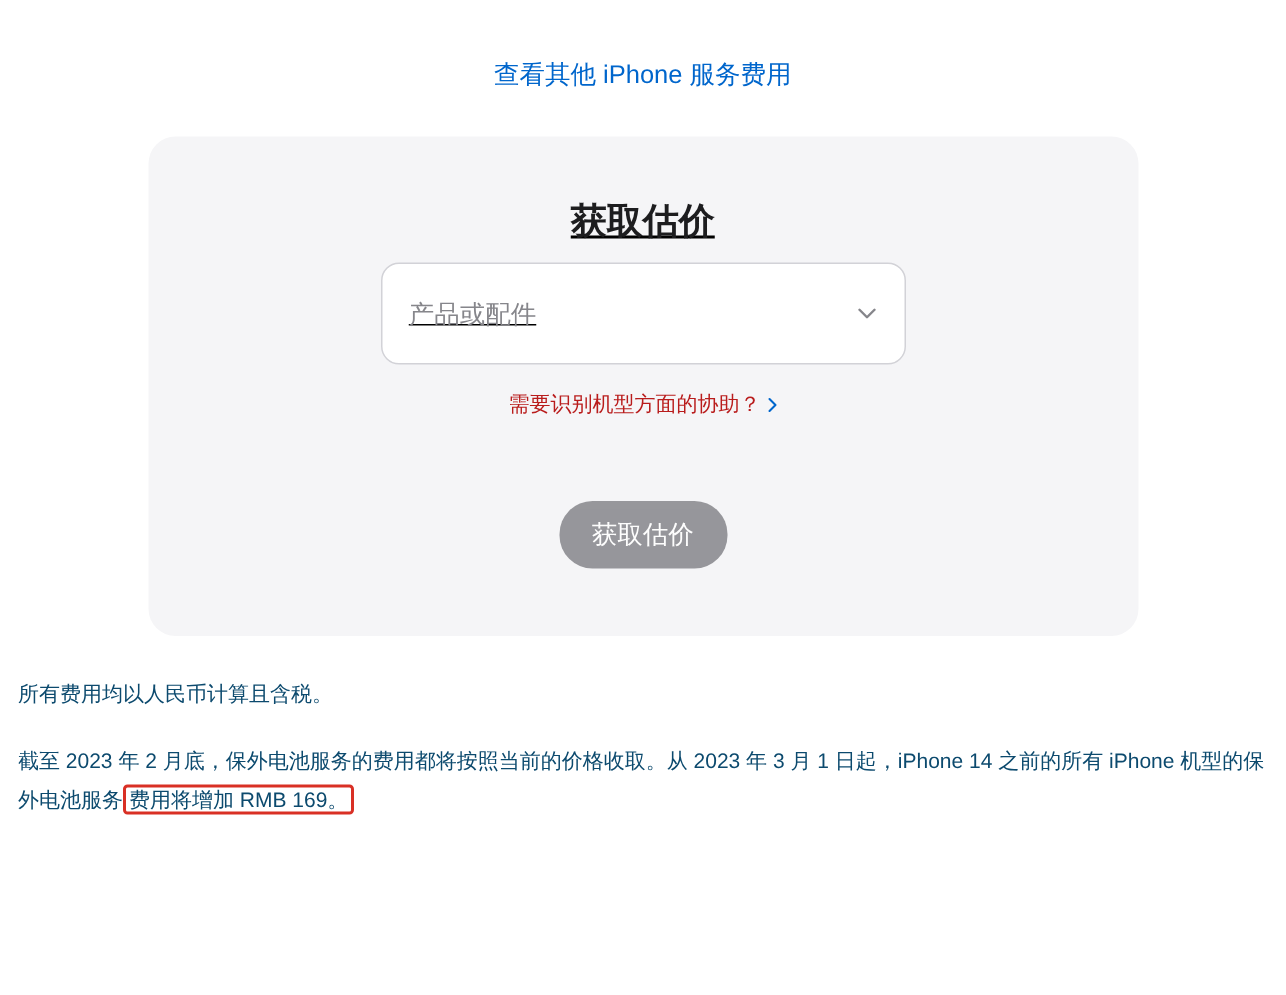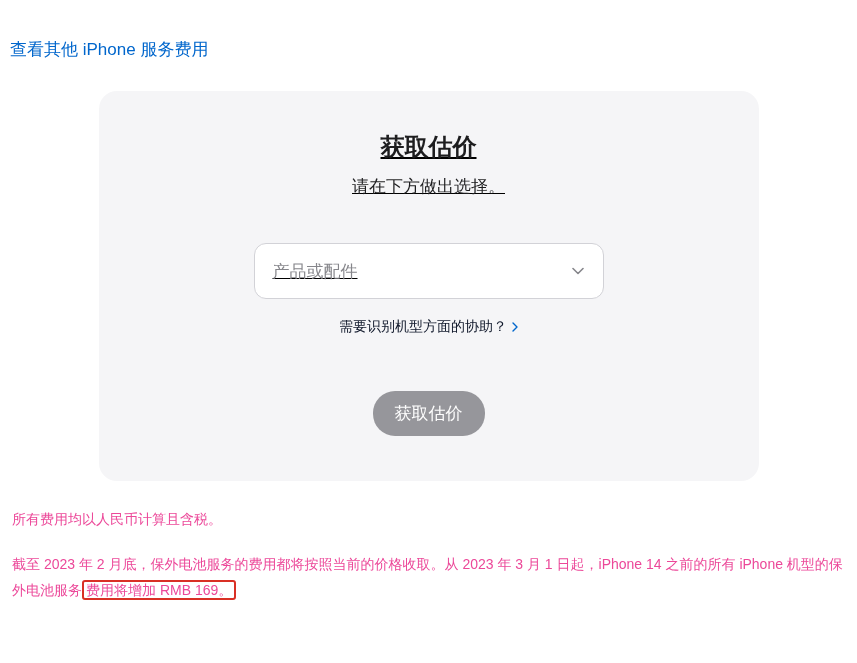--- a/index.html
+++ b/index.html
@@ -12,20 +12,21 @@
       background: #ffffff;
       width: 857px;
       height: 663px;
       overflow: hidden;
     }
     .container {
       width: 100%;
       padding: 0 10px;
     }
     .top-link {
+      text-align: center;
       padding: 38px 0 30px 0;
     }
     .top-link a {
       color: #0066cc;
       text-decoration: none;
       font-size: 17px;
     }
     .card {
       background: #f5f5f7;
       border-radius: 18px;
@@ -41,21 +42,21 @@
       color: #1d1d1f;
       margin-bottom: 12px;
     }
     .card-subtitle {
       font-size: 17px;
       color: #1d1d1f;
       margin-bottom: 45px;
     }
     .select-box {
       width: 350px;
-      height: 56px;
+      height: 68px;
       margin: 0 auto 18px auto;
       background: #ffffff;
       border: 1px solid #d2d2d7;
       border-radius: 12px;
       display: flex;
       align-items: center;
       justify-content: space-between;
       padding: 0 18px;
       cursor: pointer;
     }
@@ -72,21 +73,21 @@
       justify-content: center;
     }
     .chevron svg {
       width: 12px;
       height: 8px;
     }
     .help-link {
       margin-top: 10px;
     }
     .help-link a {
-      color: #0f172a;
+      color: #b91c1c;
       text-decoration: none;
       font-size: 14px;
       display: inline-flex;
       align-items: center;
     }
     .help-chevron {
       margin-left: 5px;
     }
     .help-chevron svg {
       width: 6px;
@@ -105,41 +106,40 @@
     }
     .estimate-btn:disabled {
       cursor: not-allowed;
     }
     .footer-text {
       margin-top: 25px;
       padding: 0 2px;
     }
     .footer-text p {
       font-size: 14px;
-      color: #ec4899;
+      color: #0c4a6e;
       line-height: 1.9;
       margin-bottom: 18px;
     }
     .highlight {
       border: 2px solid #d93025;
       border-radius: 3px;
       padding: 0 2px;
     }
   </style>
 </head>
 <body>
 
 <div class="container">
   <div class="top-link">
     <a href="#">查看其他 iPhone 服务费用</a>
   </div>
 
   <div class="card">
     <h2 class="card-title">获取估价</h2>
-    <p class="card-subtitle">请在下方做出选择。</p>
 
     <div class="select-box">
       <span class="select-placeholder">产品或配件</span>
       <span class="chevron">
         <svg viewBox="0 0 12 8" fill="none">
           <path d="M1 1.5L6 6.5L11 1.5" stroke="#86868b" stroke-width="1.6" stroke-linecap="round" stroke-linejoin="round"></path>
         </svg>
       </span>
     </div>
 

